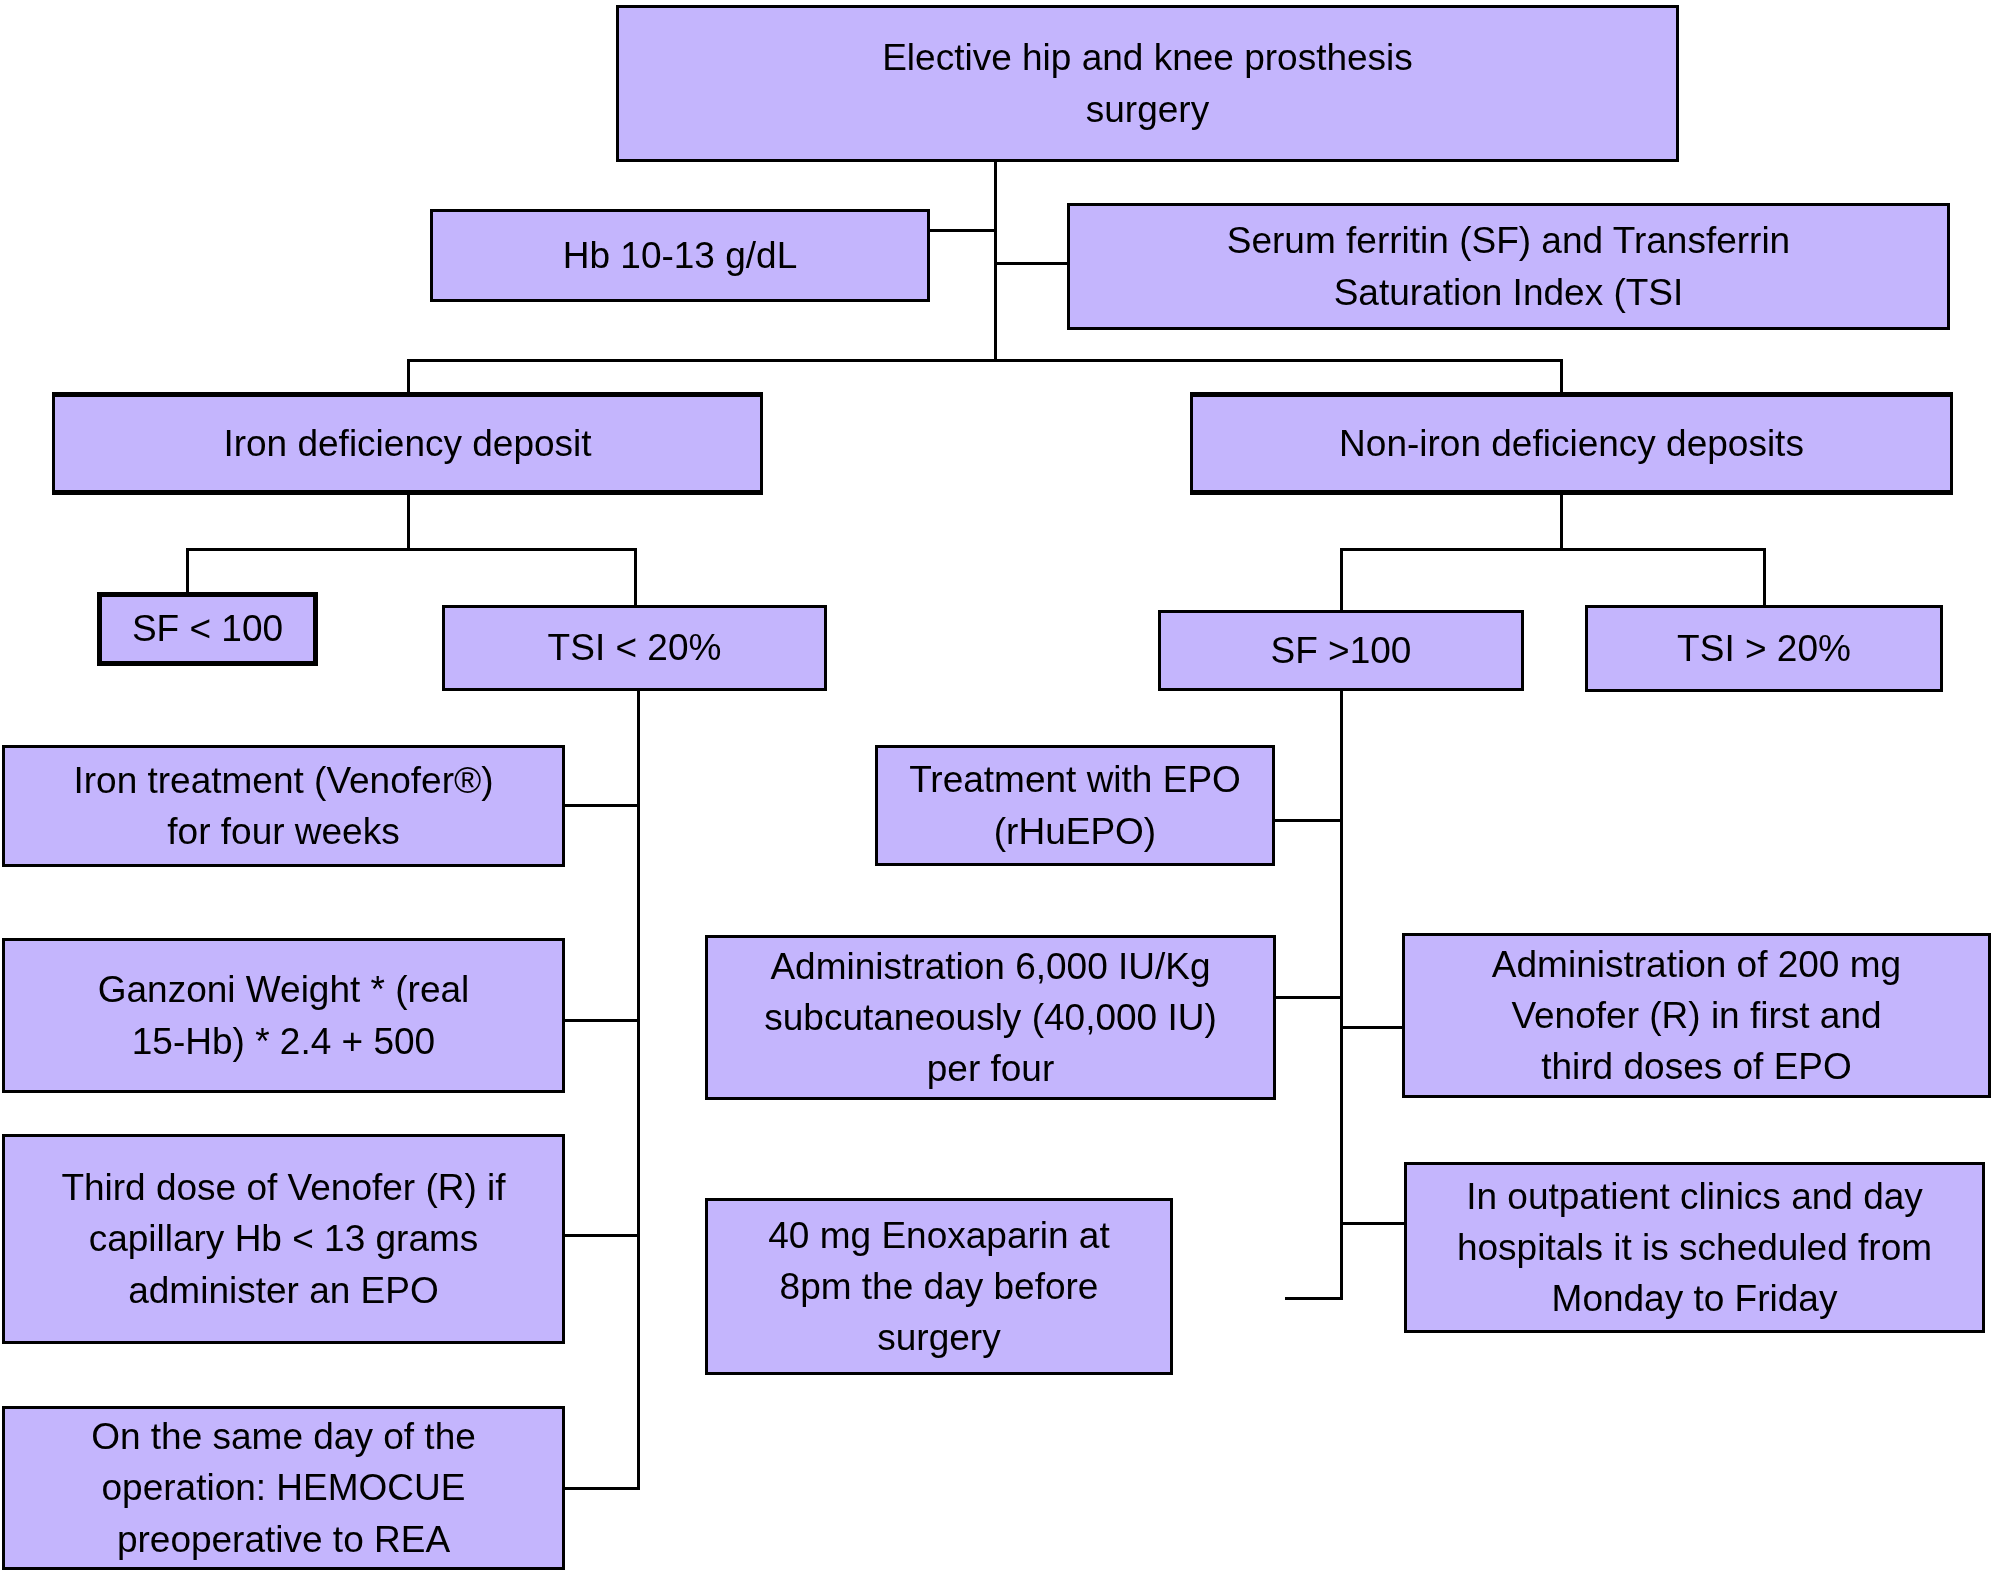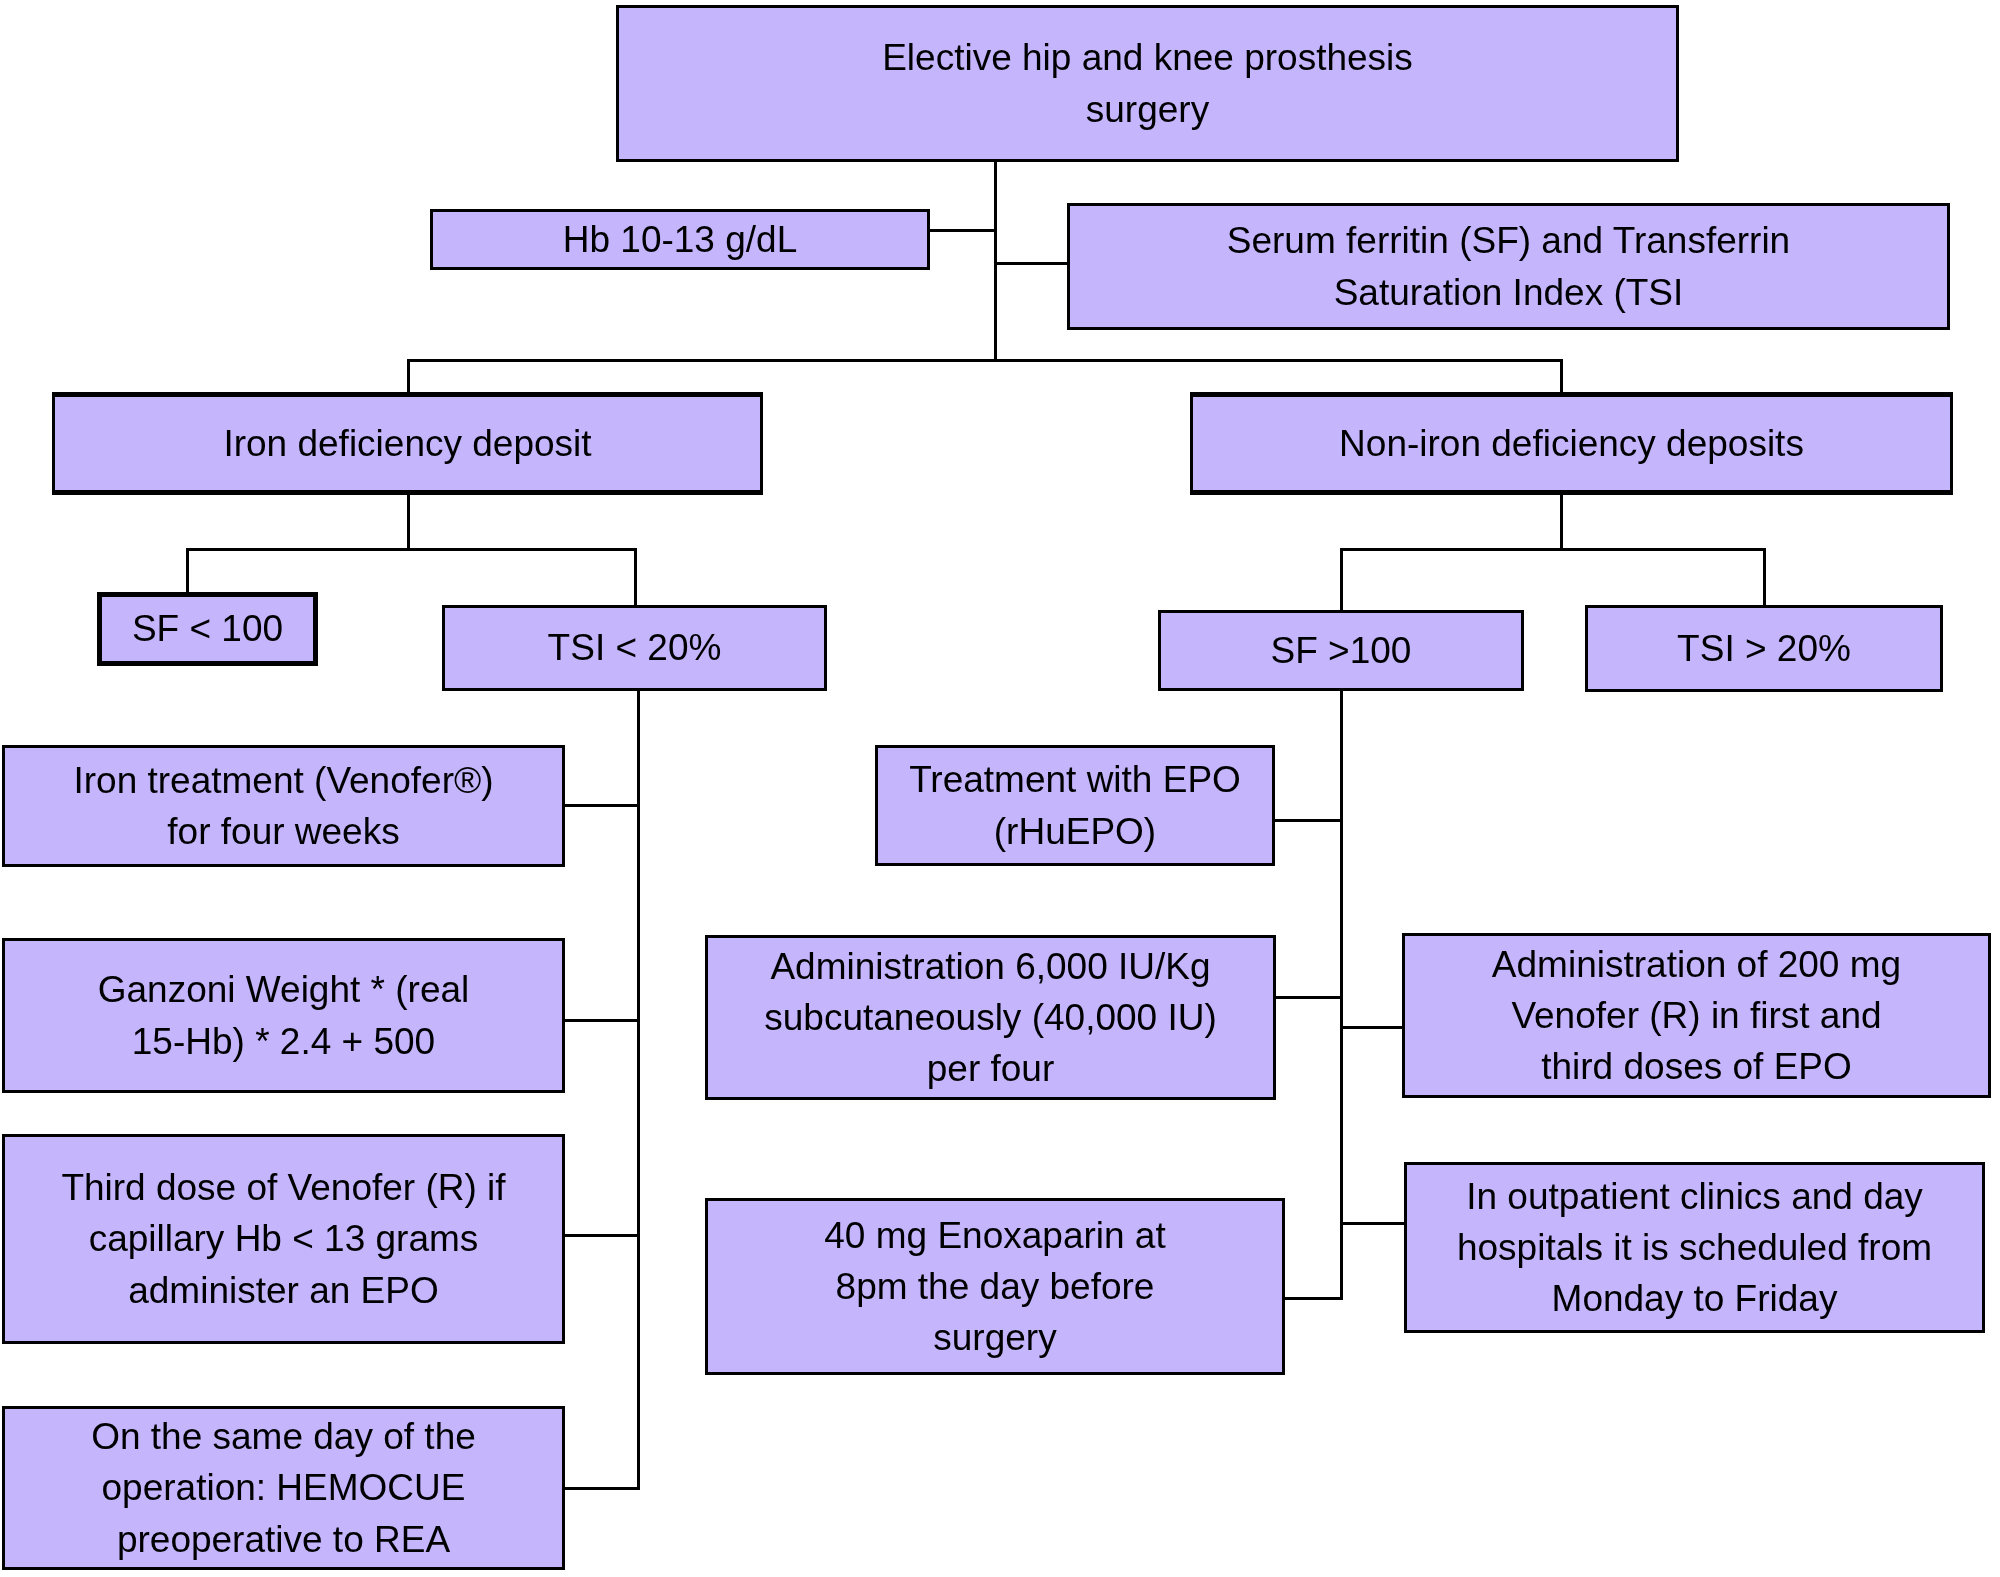--- a/index.html
+++ b/index.html
@@ -76,21 +76,21 @@
   <div class="line" style="left:1276px; top:996px; width:67px; height:3px;"></div>
   <div class="line" style="left:1340px; top:1026px; width:62px; height:3px;"></div>
   <div class="line" style="left:1340px; top:1222px; width:64px; height:3px;"></div>
   <div class="line" style="left:1285px; top:1297px; width:58px; height:3px;"></div>
 
   <div class="node" style="left:616px; top:5px; width:1063px; height:157px;">
     <span>Elective hip and knee prosthesis
 surgery</span>
   </div>
 
-  <div class="node" style="left:430px; top:209px; width:500px; height:61px;">
+  <div class="node" style="left:430px; top:209px; width:500px; height:93px;">
     <span>Hb 10-13 g/dL</span>
   </div>
 
   <div class="node" style="left:1067px; top:203px; width:883px; height:127px;">
     <span>Serum ferritin (SF) and Transferrin
 Saturation Index (TSI</span>
   </div>
 
   <div class="node hb-edges" style="left:52px; top:392px; width:711px; height:103px;">
     <span>Iron deficiency deposit</span>
@@ -142,21 +142,21 @@
     <span>Treatment with EPO
 (rHuEPO)</span>
   </div>
 
   <div class="node" style="left:705px; top:935px; width:571px; height:165px;">
     <span>Administration 6,000 IU/Kg
 subcutaneously (40,000 IU)
 per four</span>
   </div>
 
-  <div class="node" style="left:705px; top:1198px; width:580px; height:177px;">
+  <div class="node" style="left:705px; top:1198px; width:468px; height:177px;">
     <span>40 mg Enoxaparin at
 8pm the day before
 surgery</span>
   </div>
 
   <div class="node" style="left:1402px; top:933px; width:589px; height:165px;align-items:center;">
     <span>Administration of 200 mg
 Venofer (R) in first and
 third doses of EPO</span>
   </div>

